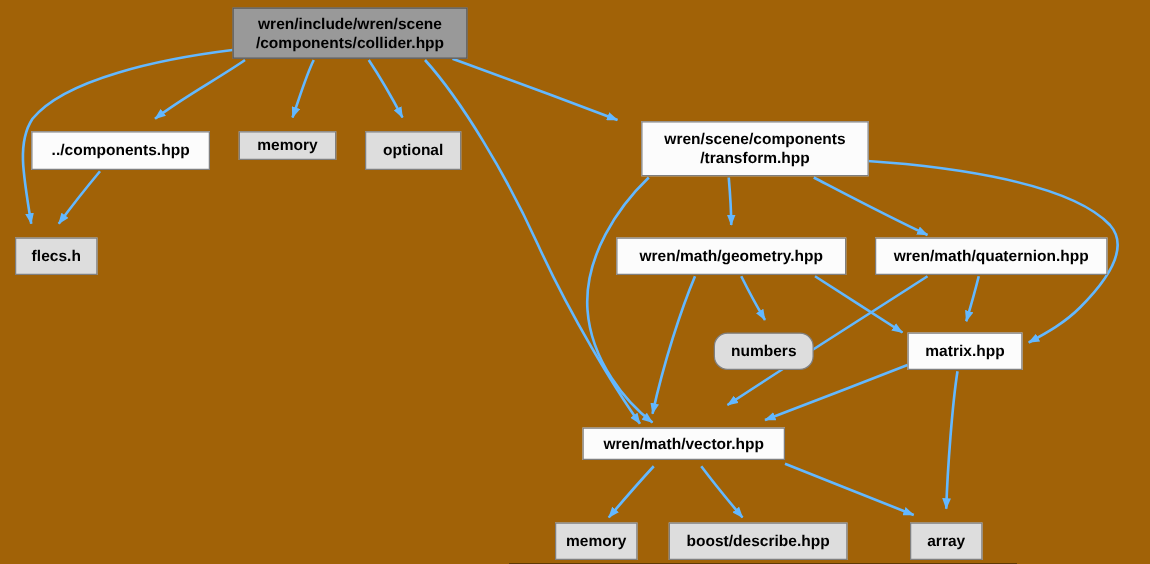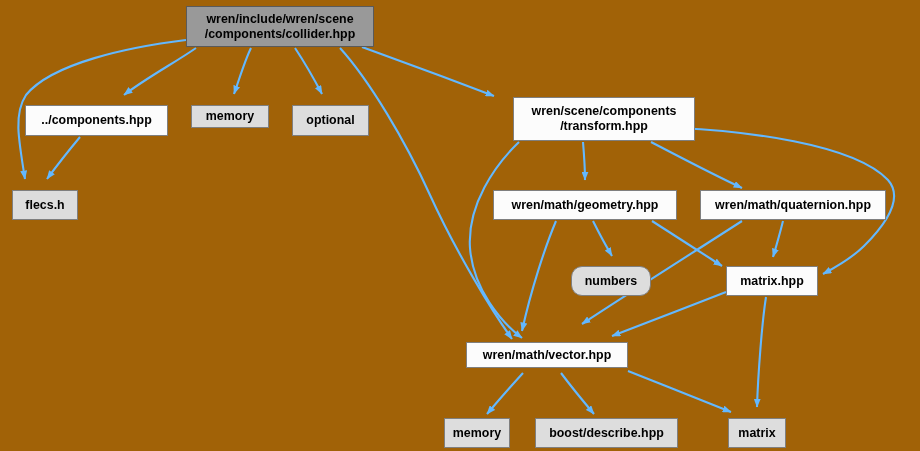--- a/index.html
+++ b/index.html
@@ -154,16 +154,16 @@
 
   <div class="graph-node node-fill-grey" style="left:444px; top:418px; width:66px; height:30px;">
     <span class="node-label">memory</span>
   </div>
 
   <div class="graph-node node-fill-grey" style="left:535px; top:418px; width:143px; height:30px;">
     <span class="node-label">boost/describe.hpp</span>
   </div>
 
   <div class="graph-node node-fill-grey" style="left:728px; top:418px; width:58px; height:30px;">
-    <span class="node-label">matrix</span>
+    <span class="node-label">array</span>
   </div>
 
 </div>
 
 </body></html>

